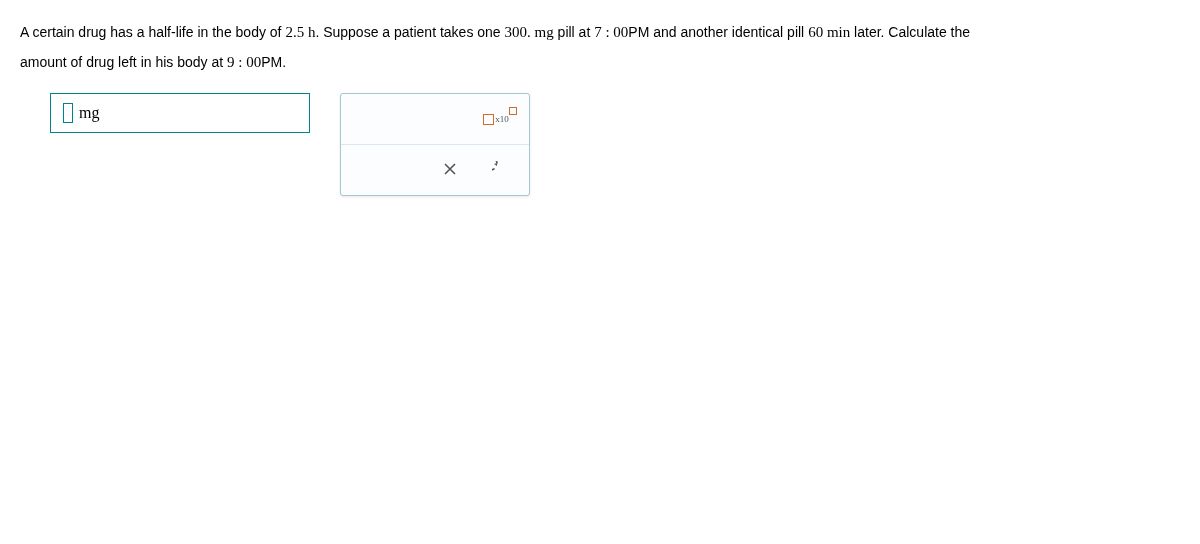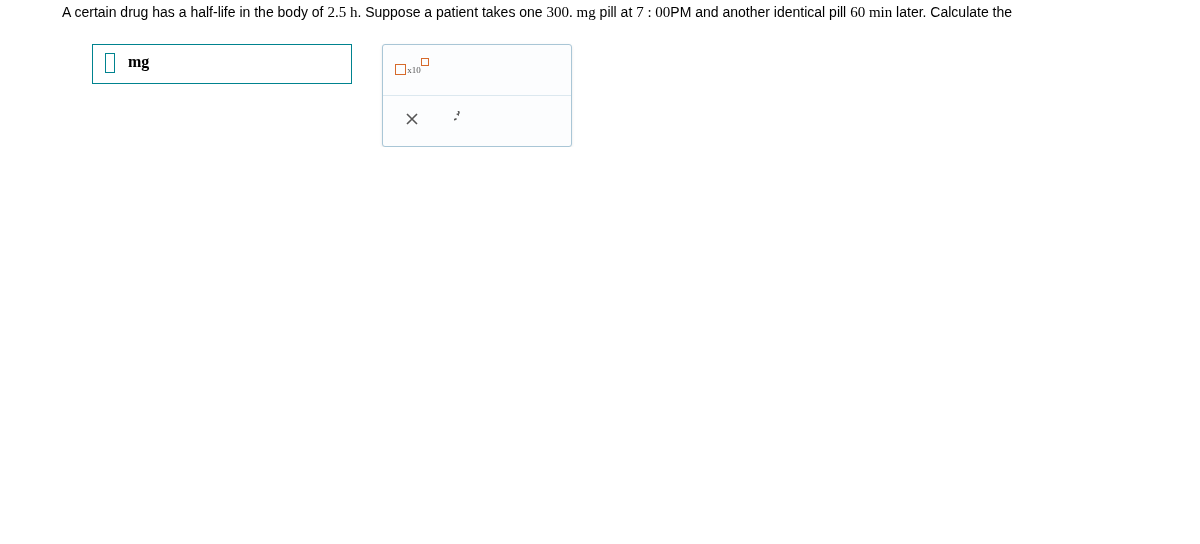--- a/index.html
+++ b/index.html
@@ -4,22 +4,21 @@
   <style>
     * { box-sizing: border-box; margin: 0; padding: 0; }
     body {
       font-family: Verdana, Geneva, sans-serif;
       font-size: 14px;
       color: #000;
       background: #fff;
       padding: 0;
     }
     .question-area {
-      padding: 0 20px;
-      margin-left: 42px;
+      padding: 20px 20px;
     }
     .question-text {
       line-height: 1.7;
       margin-bottom: 18px;
     }
     .question-text .row {
       margin-bottom: 4px;
     }
     .math {
       font-family: "Times New Roman", Times, serif;
@@ -32,22 +31,22 @@
       margin-top: 10px;
       margin-left: 30px;
     }
     .answer-box {
       border: 1.5px solid #00838f;
       background: #fff;
       padding: 8px 12px;
       min-width: 260px;
       height: 40px;
       display: flex;
-      gap: 13px;
-      font-weight: bold;
+      align-items: center;
+      gap: 6px;
     }
     .input-placeholder {
       display: inline-block;
       width: 10px;
       height: 20px;
       border: 1px solid #00838f;
       background: #fff;
     }
     .unit-text {
       font-family: "Times New Roman", Times, serif;
@@ -56,21 +55,21 @@
     }
     .tools-panel {
       border: 1px solid #a9c6d6;
       border-radius: 3px;
       background: #fcfdfe;
       width: 190px;
       box-shadow: 0 1px 3px rgba(0,0,0,0.1);
     }
     .tools-row {
       display: flex;
-      justify-content: flex-start;
+      justify-content: flex-end;
       align-items: center;
       padding: 10px 4px;
     }
     .tools-row + .tools-row {
       border-top: 1px solid #dce8ef;
     }
     .tool-btn {
       display: flex;
       align-items: center;
       justify-content: center;
@@ -117,20 +116,23 @@
     }
   </style>
 </head>
 <body>
 
 <div class="question-area">
   <div class="question-text">
     <div class="row">
       <span>A certain drug has a half-life in the body of </span><span class="math">2.5 h</span><span>. Suppose a patient takes one </span><span class="math">300. mg</span><span> pill at </span><span class="math">7 : 00</span><span>PM and another identical pill </span><span class="math">60 min</span><span> later. Calculate the</span>
     </div>
+    <div class="row">
+      <span>amount of drug left in his body at </span><span class="math">9 : 00</span><span>PM.</span>
+    </div>
   </div>
 
   <div class="answer-row">
     <div class="answer-box">
       <span class="input-placeholder"></span>
       <span class="unit-text">mg</span>
     </div>
 
     <div class="tools-panel">
       <div class="tools-row">

